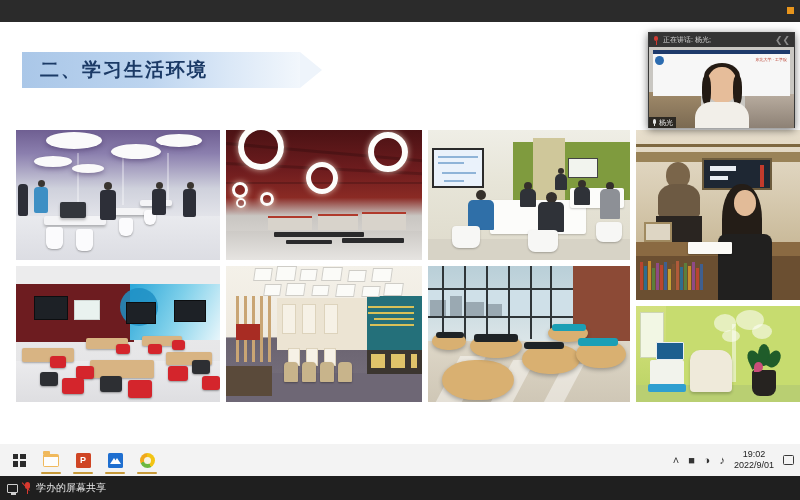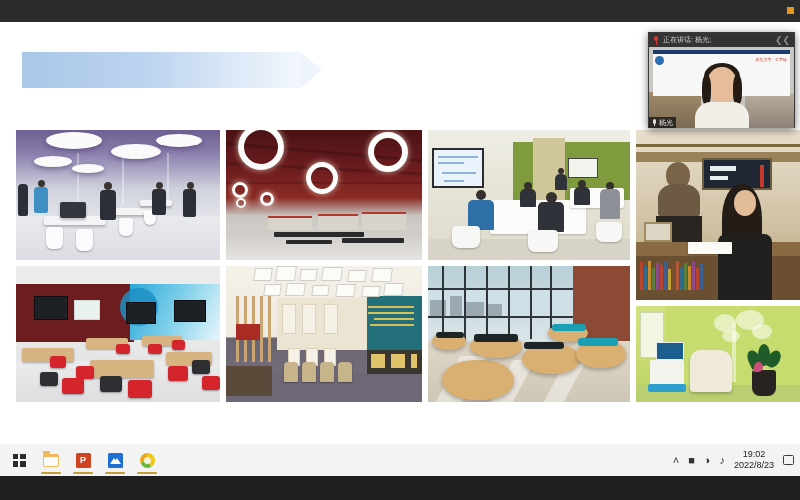--- a/index.html
+++ b/index.html
@@ -406,20 +406,21 @@
 
   <div class="topbar">
     <div class="topbar-dot"></div>
   </div>
 
   <div class="slide">
 
     <div class="title-banner">
       <div class="banner-body"></div>
       <div class="banner-tip"></div>
+      <div class="banner-text">二、学习生活环境</div>
     </div>
 
     <div class="logo-block">
       <div class="seal">
         <div class="seal-mtn"></div>
         <div class="seal-wave w2"></div>
         <div class="seal-wave"></div>
       </div>
       <div class="logo-names">
         <div class="logo-cn">东北</div>
@@ -739,20 +740,27 @@
         <span class="ic-earth"></span>
       </div>
     </div>
     <div class="tb-right">
       <span class="tray-ic">˄</span>
       <span class="tray-ic">■</span>
       <span class="tray-ic">◑</span>
       <span class="tray-ic">♪</span>
       <span class="tray-clock">
         <span>19:02</span><br>
-        <span>2022/8/23</span>
+        <span>2022/9/01</span>
       </span>
       <span class="tray-note"></span>
     </div>
   </div>
 
+  <div class="sharebar">
+    <span class="sb-mon"></span>
+    <span class="sb-mic">
+        <i class="sb-slash"></i>
+      </span>
+    <span class="sb-text">学办的屏幕共享</span>
+  </div>
 
 </div>
 
 </body></html>

